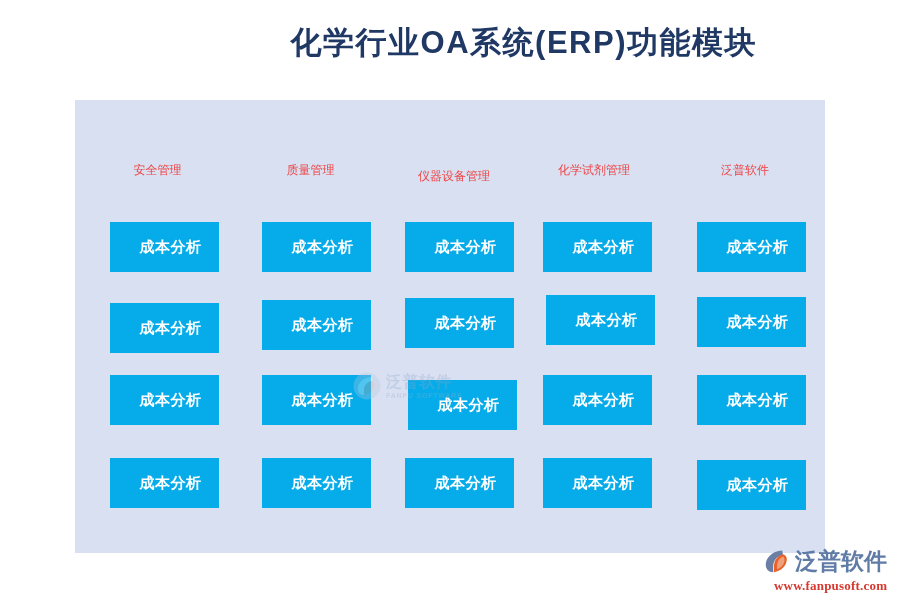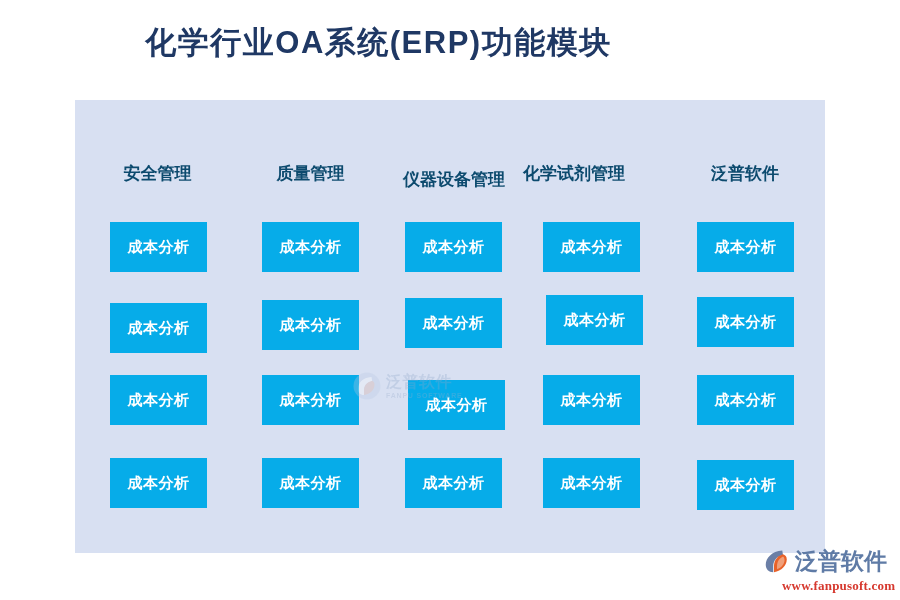--- a/index.html
+++ b/index.html
@@ -21,61 +21,62 @@
     width: 900px;
     height: 600px;
   }
 
   
   .page-title {
     position: absolute;
     left: 0;
     top: 22px;
     width: 757px;
-    text-align: center;
+    text-align: right;
     font-size: 31px;
     font-weight: bold;
     color: #1f3864;
     letter-spacing: 1.5px;
     white-space: nowrap;
   }
 
   
   .panel {
     position: absolute;
     left: 75px;
     top: 100px;
     width: 750px;
     height: 453px;
     background: #d8e0f2;
   }
 
   
   .col-header {
     position: absolute;
-    font-size: 17px;
-    font-weight: bold;
-    color: #0c4a6e;
+    font-size: 12px;
+    font-weight: normal;
+    color: #ef4444;
     white-space: nowrap;
     text-align: center;
     top: 162px;
   }
 
   
   .module-card {
     position: absolute;
     background: #06ACE9;
     color: #ffffff;
     font-size: 15px;
     font-weight: bold;
     display: flex;
     align-items: center;
     justify-content: center;
     white-space: nowrap;
     letter-spacing: 0.5px;
+    padding-left: 12px;
   }
 
   
   .watermark {
     position: absolute;
     left: 352px;
     top: 368px;
     width: 125px;
     height: 36px;
     opacity: 0.30;
@@ -138,39 +139,39 @@
     letter-spacing: 0px;
     line-height: 1;
     white-space: nowrap;
   }
   .brand-url {
     font-size: 13px;
     font-weight: bold;
     color: #d6392f;
     letter-spacing: 0.2px;
     margin-top: 1px;
-    margin-left: 20px;
+    margin-left: 12px;
     white-space: nowrap;
     font-family: "Liberation Serif", "DejaVu Serif", serif;
   }
 </style>
 </head>
 <body>
 
 <div id="page-root">
 
   <div class="page-title">化学行业OA系统(ERP)功能模块</div>
 
   <div class="panel"></div>
 
   <div id="headers-layer">
       <div class="col-header" style="left: 105px; width: 105px;">安全管理</div>
       <div class="col-header" style="left: 258px; width: 105px; text-align: center;">质量管理</div>
       <div class="col-header" style="left: 390px; width: 128px; margin-top: 6px;">仪器设备管理</div>
-      <div class="col-header" style="left: 510px; width: 128px;">化学试剂管理</div>
+      <div class="col-header" style="left: 530px; width: 128px;">化学试剂管理</div>
       <div class="col-header" style="left: 690px; width: 110px;">泛普软件</div>
     </div>
 
   <div id="cards-layer">
       <div class="module-card" style="left: 110px; top: 222px; width: 97px; height: 50px; background: rgb(6, 172, 233); color: rgb(255, 255, 255);">成本分析</div>
       <div class="module-card" style="left: 110px; top: 303px; width: 97px; height: 50px; background: rgb(6, 172, 233); color: rgb(255, 255, 255);">成本分析</div>
       <div class="module-card" style="left: 110px; top: 375px; width: 97px; height: 50px; background: rgb(6, 172, 233); color: rgb(255, 255, 255);">成本分析</div>
       <div class="module-card" style="left: 110px; top: 458px; width: 97px; height: 50px; background: rgb(6, 172, 233); color: rgb(255, 255, 255);">成本分析</div>
       <div class="module-card" style="left: 262px; top: 222px; width: 97px; height: 50px; background: rgb(6, 172, 233); color: rgb(255, 255, 255);">成本分析</div>
       <div class="module-card" style="left: 262px; top: 300px; width: 97px; height: 50px; background: rgb(6, 172, 233); color: rgb(255, 255, 255);">成本分析</div>

